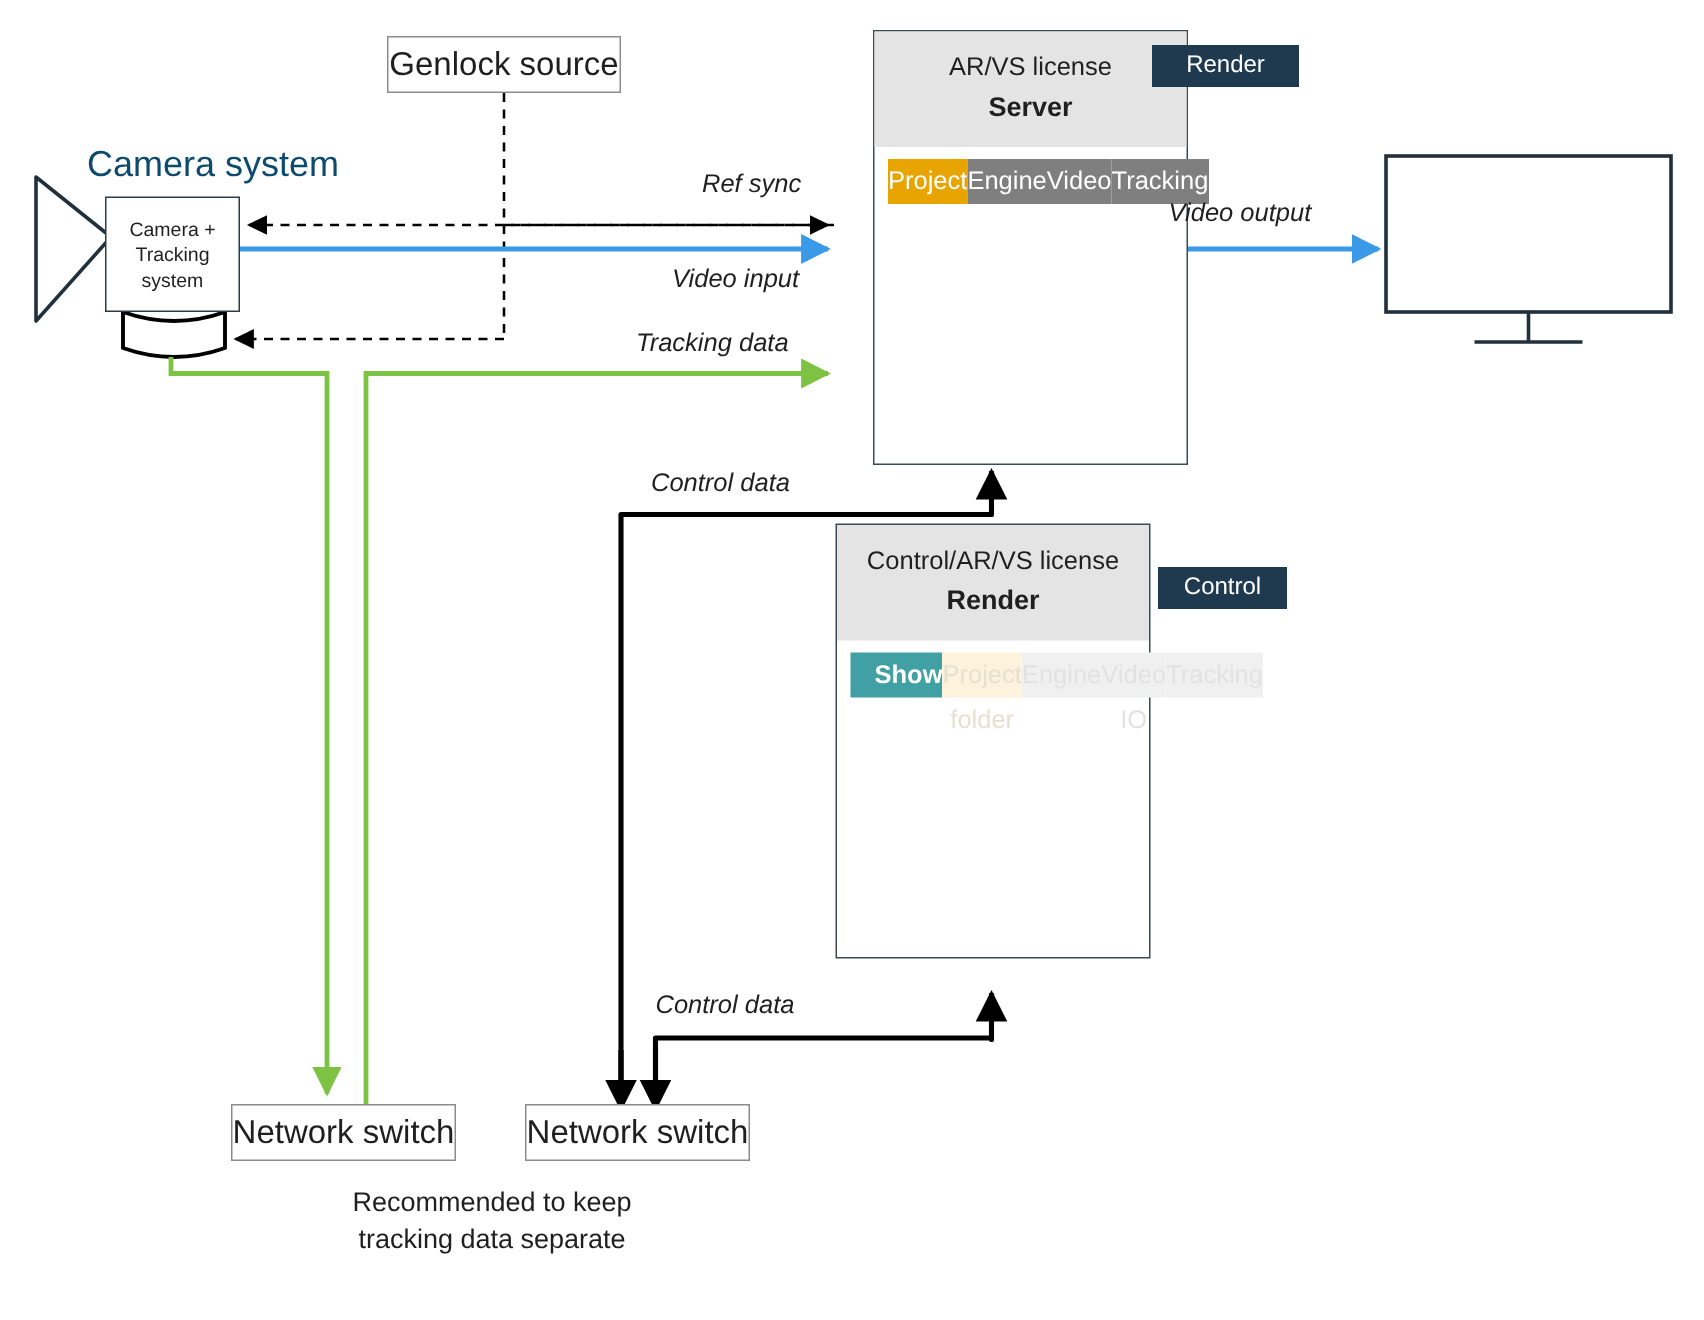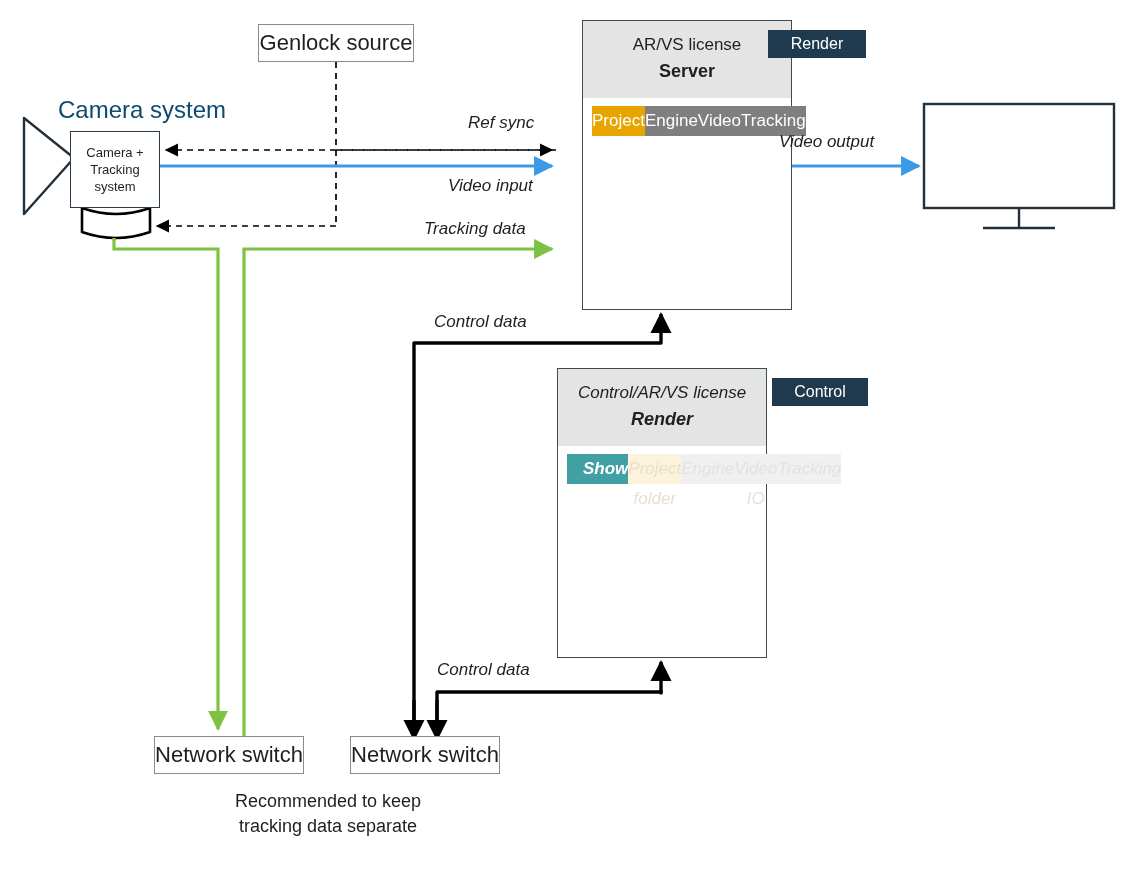--- a/index.html
+++ b/index.html
@@ -230,35 +230,35 @@
       <div class="band band-gray tight">Engine</div>
       <div class="band band-gray tight">Video IO</div>
       <div class="band band-gray">Tracking</div>
     </div>
   </div>
 
   <div class="badge" style="left:768px; top:30px; width:98px; height:28px;">
     <span>Render</span>
   </div>
 
-  <div class="machine" style="left:557px; top:368px; width:210px; height:290px;font-style:italic;">
+  <div class="machine" style="left:557px; top:349px; width:210px; height:290px;">
     <div class="machine-head">
       <span>Control/AR/VS license</span>
       <span class="role">Render</span>
     </div>
     <div class="machine-body">
       <div class="band band-teal tight">Show file</div>
       <div class="band band-cream spacer-after">Project folder</div>
       <div class="band band-ghost tight">Engine</div>
       <div class="band band-ghost tight">Video IO</div>
       <div class="band band-ghost">Tracking</div>
     </div>
   </div>
 
-  <div class="badge" style="left:772px; top:378px; width:96px; height:28px;">
+  <div class="badge" style="left:772px; top:378px; width:86px; height:28px;">
     <span>Control</span>
   </div>
 
   <div class="wire-label" style="left:468px; top:113px;">Ref sync</div>
 
   <div class="wire-label" style="left:448px; top:176px;">Video input</div>
 
   <div class="wire-label" style="left:424px; top:219px;">Tracking data</div>
 
   <div class="wire-label" style="left:779px; top:132px;">Video output</div>

